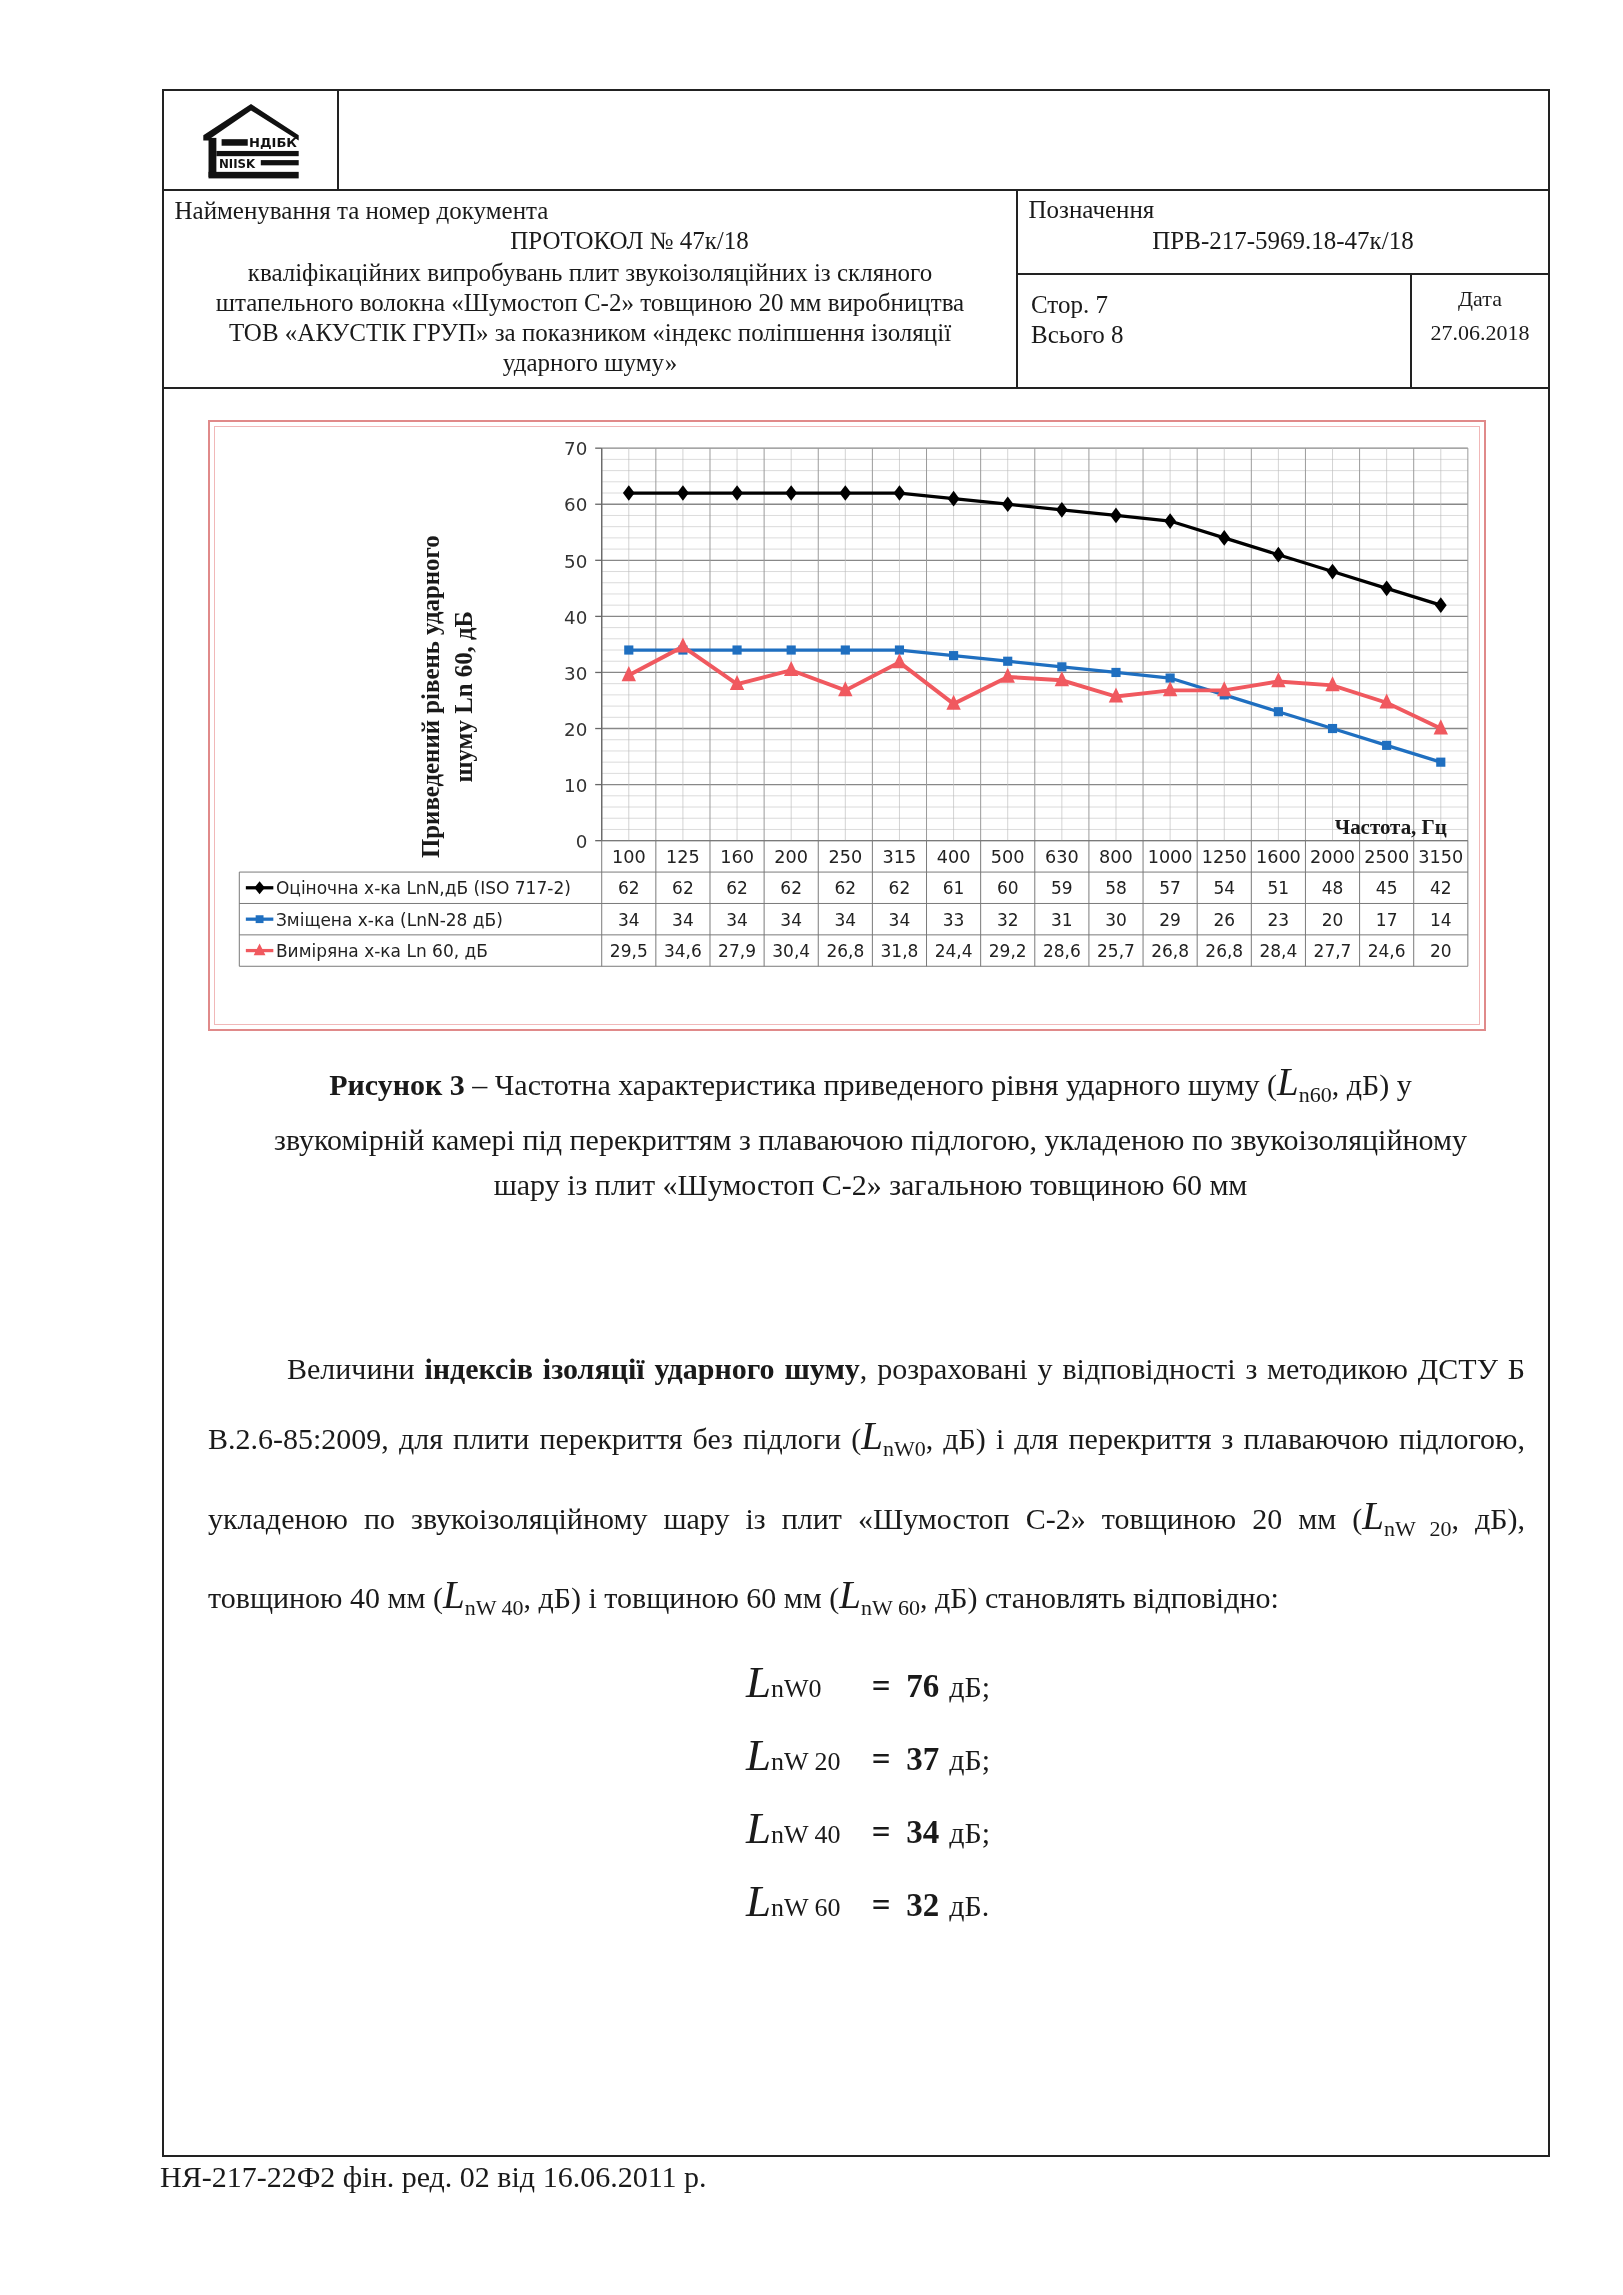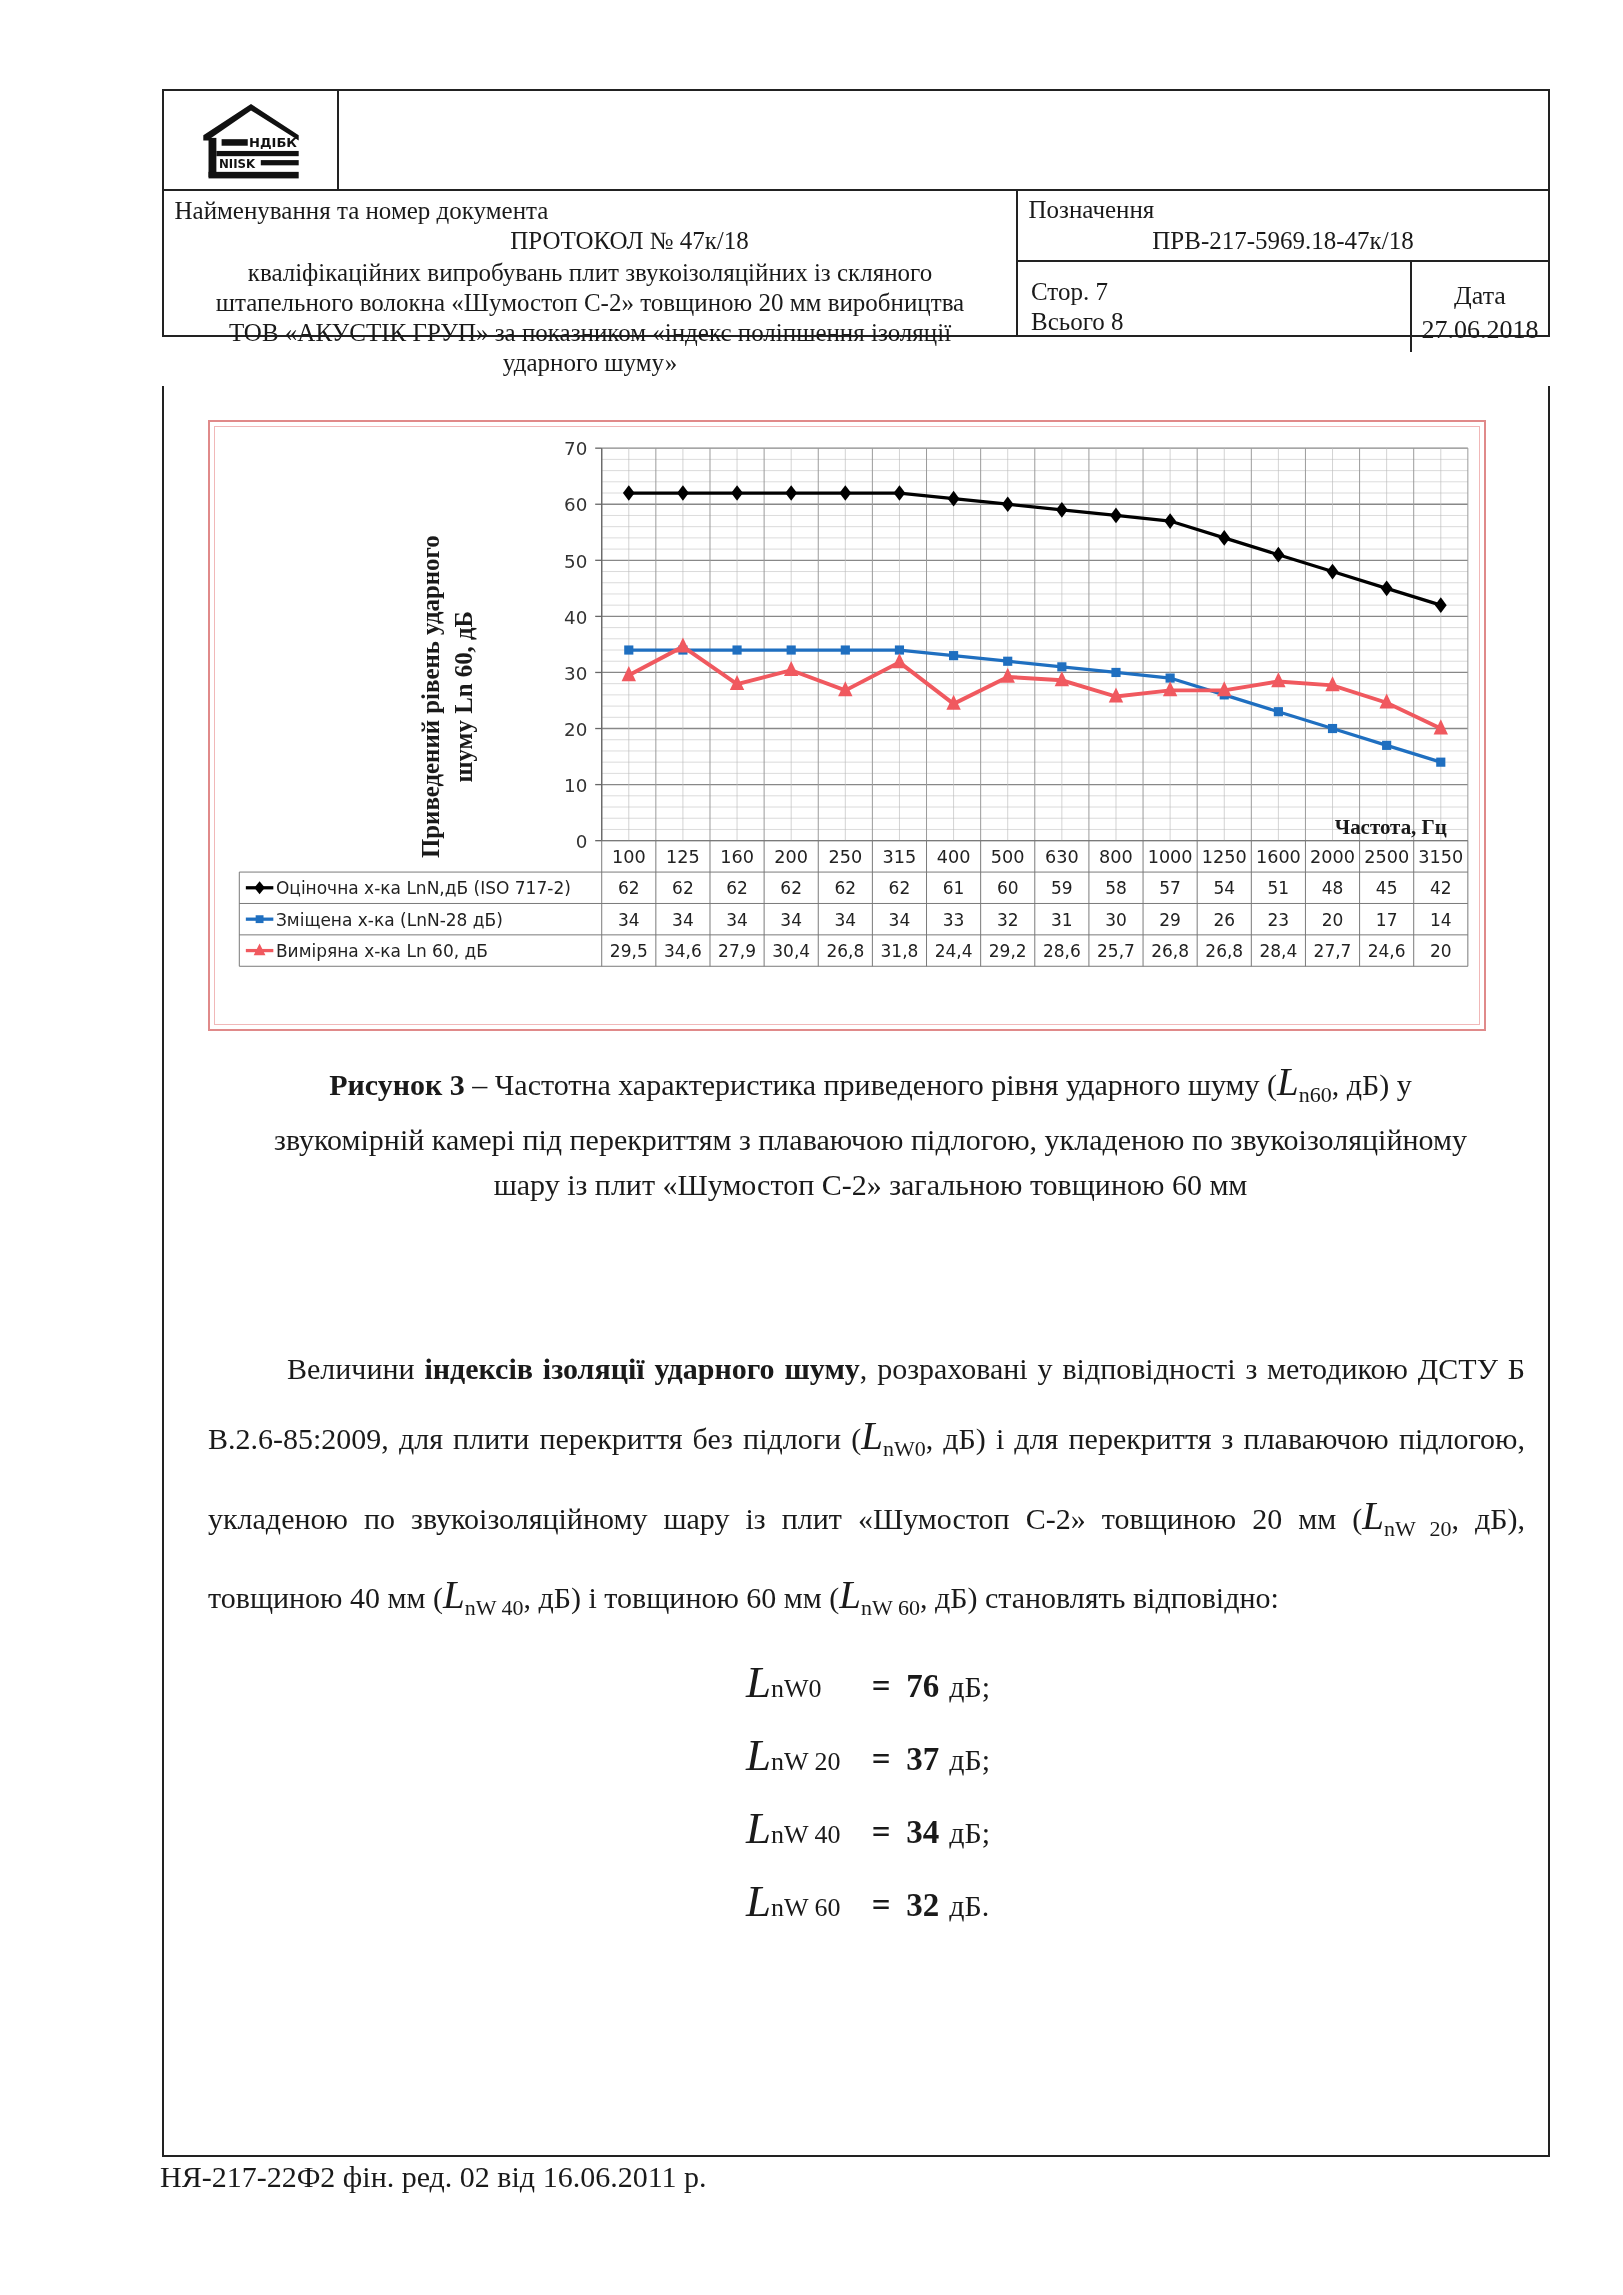--- a/index.html
+++ b/index.html
@@ -4,31 +4,31 @@
 <style>
   html, body { margin: 0; padding: 0; background: #ffffff; }
   body { width: 1623px; height: 2295px; position: relative; overflow: hidden;
          font-family: "Liberation Serif", serif; color: #1a1a1a; }
 
   
   .hdr { position: absolute; left: 162px; top: 89px; width: 1388px; border: 2.6px solid #222; box-sizing: border-box; }
   .hdr-row1 { display: flex; height: 98px; border-bottom: 2.6px solid #222; }
   .logo-cell { width: 173px; border-right: 2.6px solid #222; display: flex; align-items: center; justify-content: center; }
   .org-cell { flex: 1; text-align: center; font-size: 30px; line-height: 37px; padding-top: 10.5px; }
-  .hdr-row2 { display: flex; height: 144px; }
+  .hdr-row2 { display: flex; height: 196px; }
   .doc-cell { width: 854px; border-right: 2.6px solid #222; padding: 5.2px 10.5px; box-sizing: border-box; font-size: 25px; line-height: 29px; }
   .doc-cell .lbl { text-align: left; }
   .doc-cell .proto { text-align: center; padding-left: 79px; margin-top: 1.3px; }
   .doc-cell .desc { text-align: center; margin-top: 2.6px; line-height: 30px; }
   .right-cell { flex: 1; display: flex; flex-direction: column; }
   .desig { height: 84px; border-bottom: 2.6px solid #222; padding: 5.2px 10.5px; box-sizing: border-box; font-size: 25px; }
   .desig .code { text-align: center; font-size: 25px; margin-top: 3px; }
   .pages-row { flex: 1; display: flex; }
   .pages { width: 394px; border-right: 2.6px solid #222; padding: 15px 13px; box-sizing: border-box; font-size: 25px; line-height: 30px; }
-  .date { flex: 1; text-align: center; padding-top: 17px; font-size: 26px; line-height: 34px; }
+  .date { flex: 1; text-align: center; padding-top: 7px; font-size: 22px; line-height: 34px; }
 
   
   .chart-frame { position: absolute; left: 208px; top: 420px; width: 1278px; height: 611px;
                  border: 2px solid #e08a8a; box-sizing: border-box; }
   .chart-frame::after { content: ""; position: absolute; inset: 3.9px; border: 1.3px solid #f1b8b8; pointer-events: none; }
   svg.chart { position: absolute; left: 0; top: 0; }
 
   
   .caption { position: absolute; left: 183px; top: 1059px; width: 1375px; text-align: center;
              font-size: 30px; line-height: 45px; }

